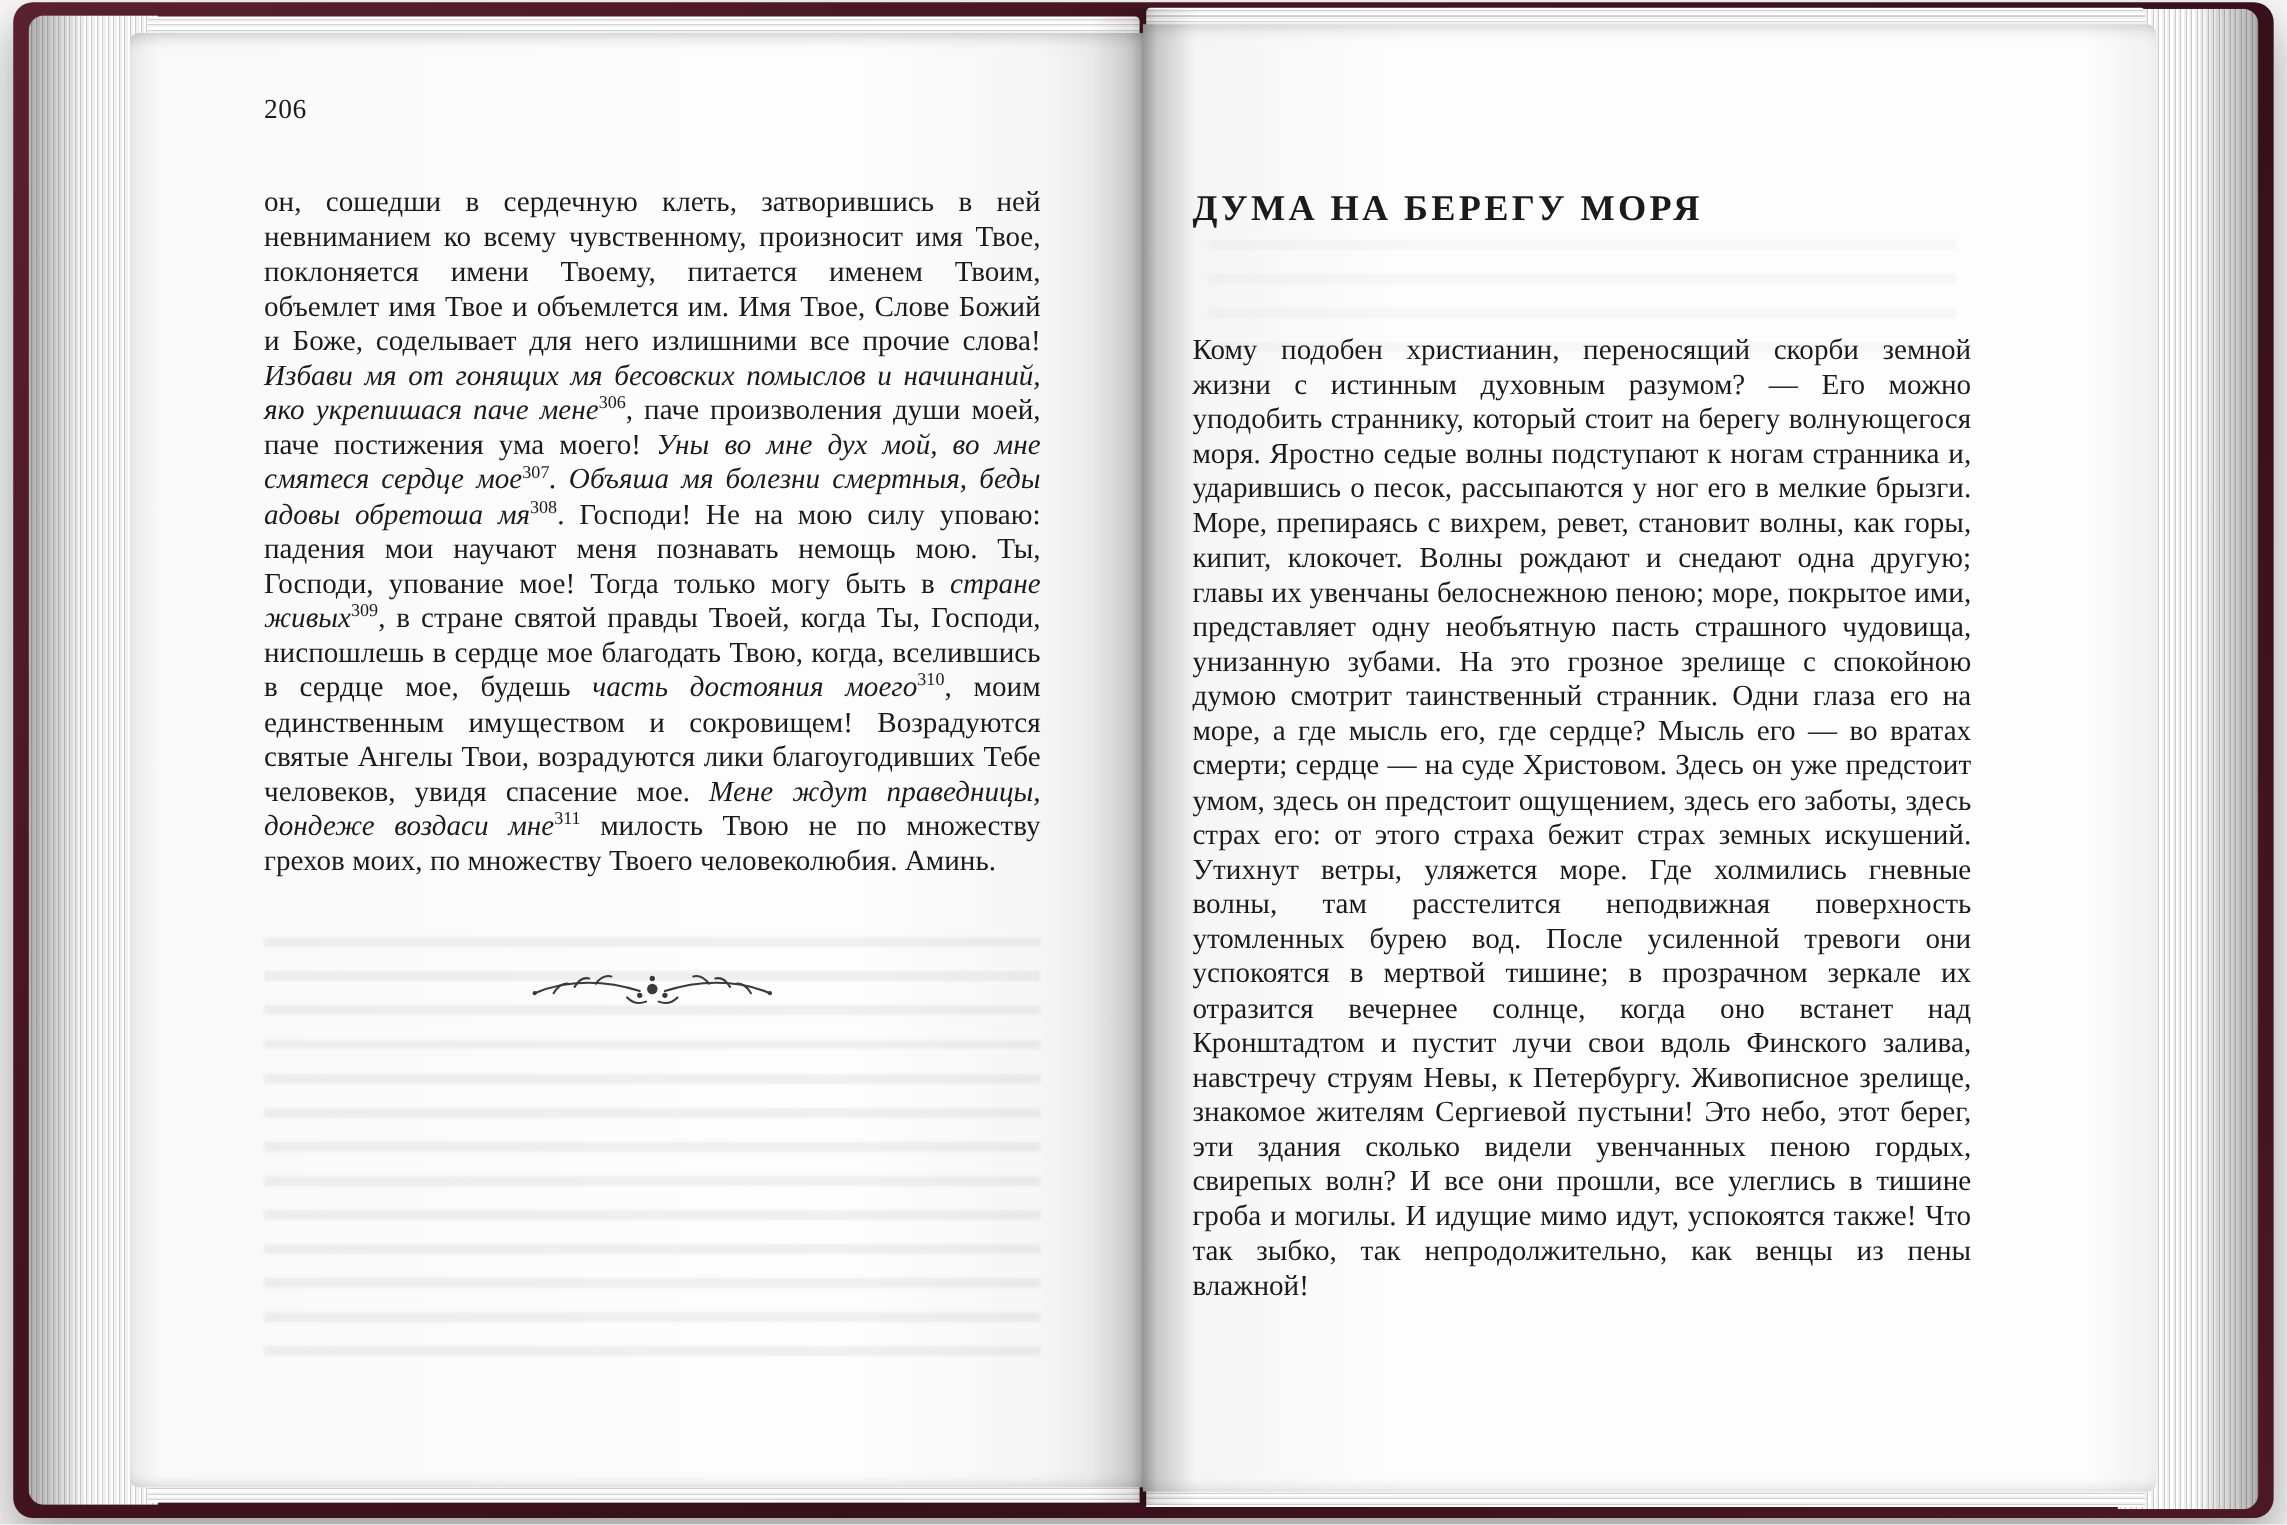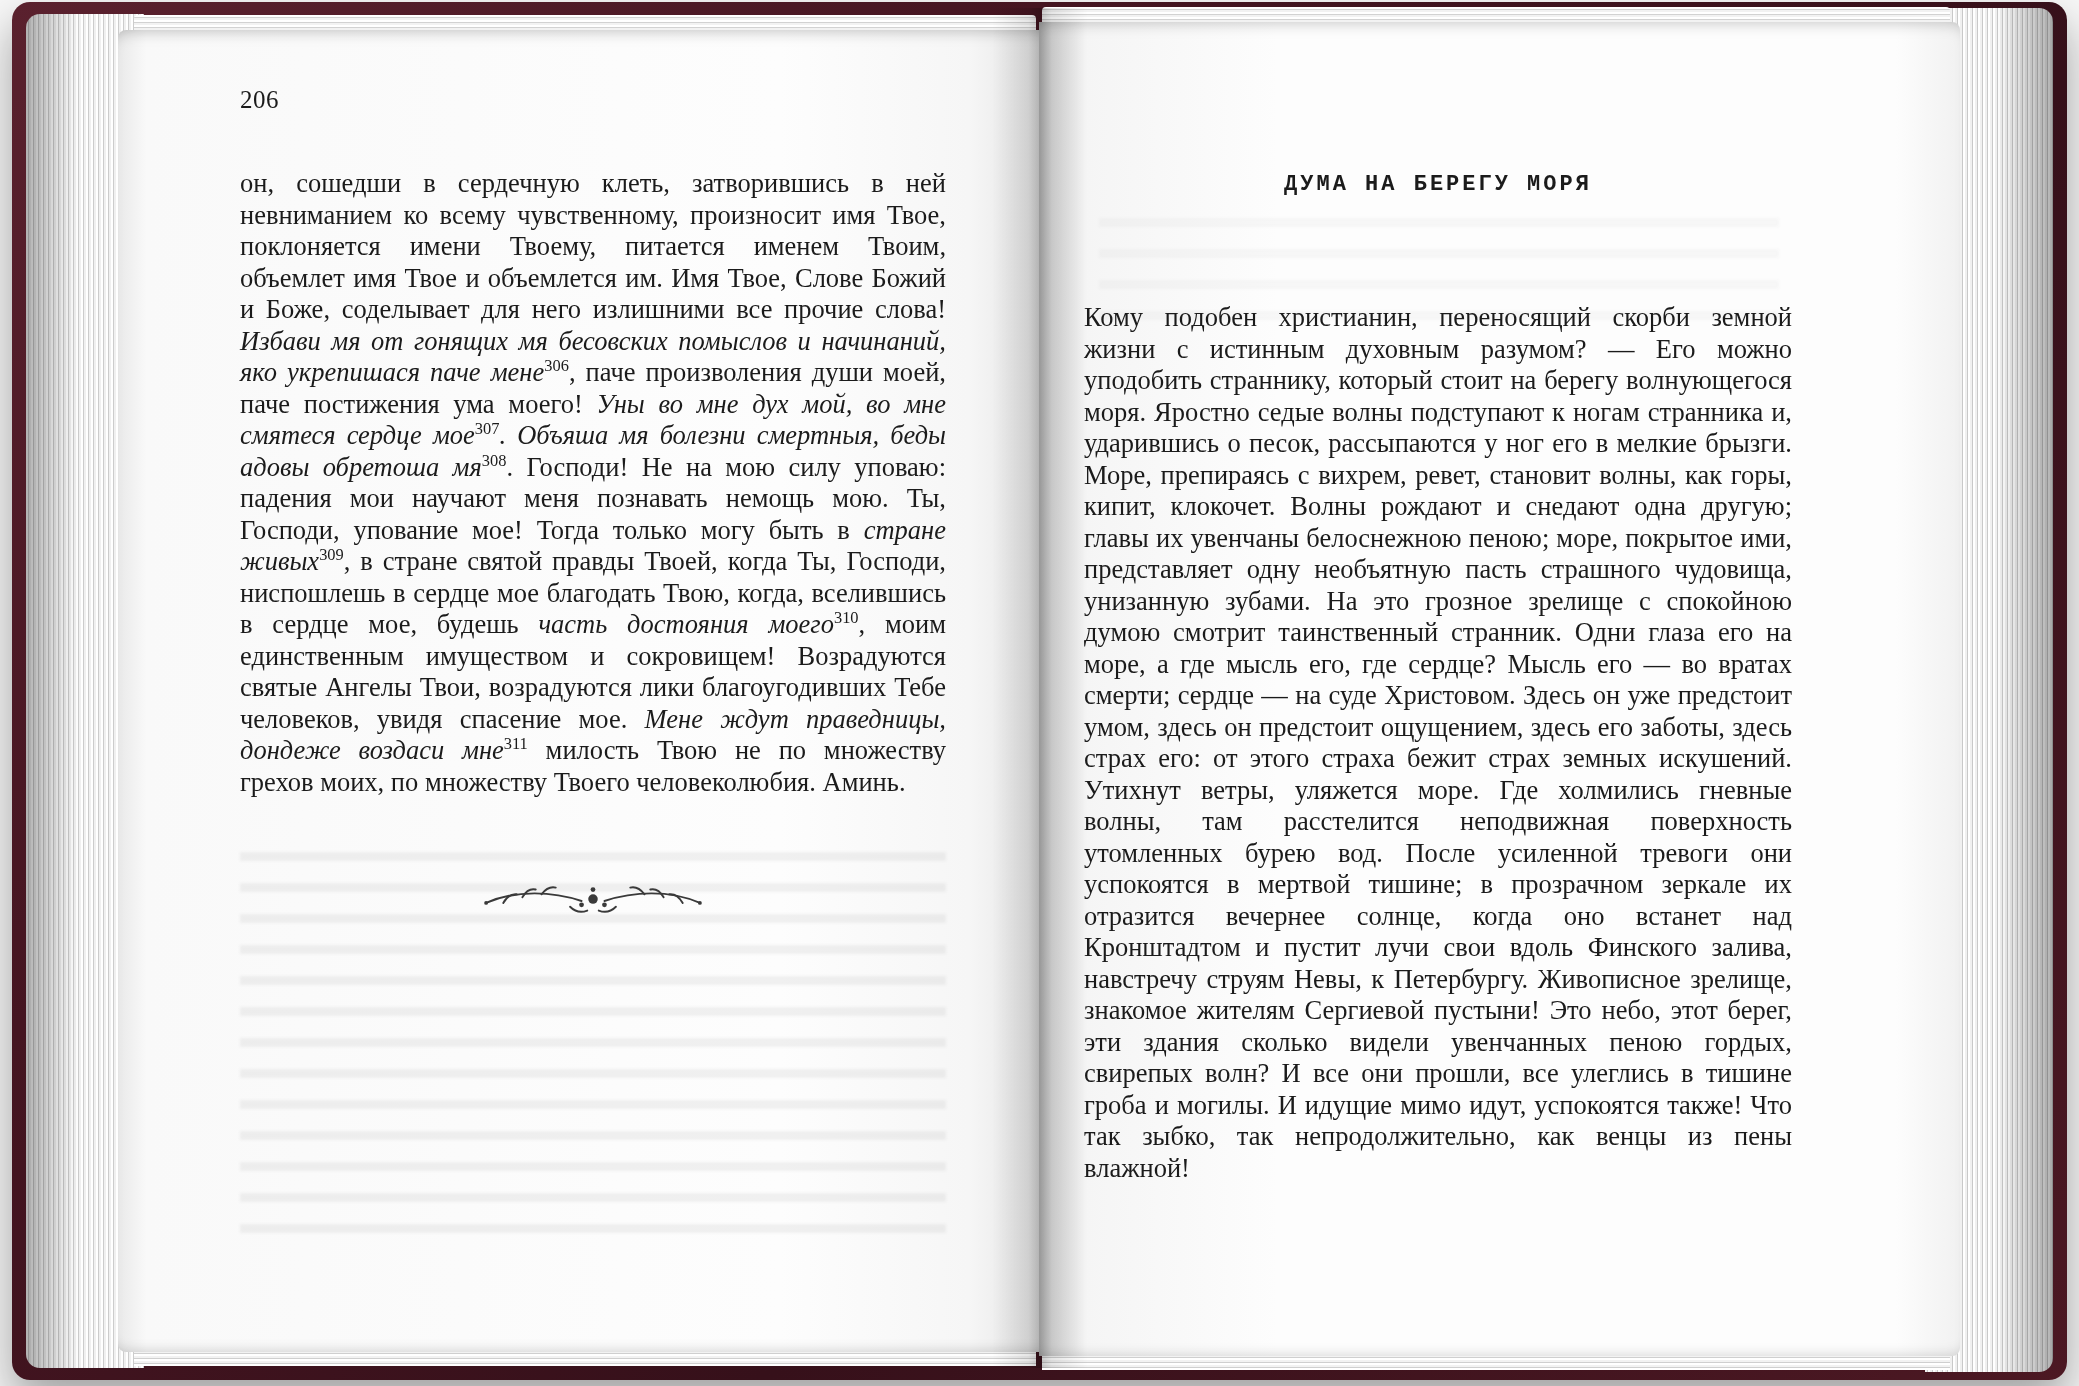--- a/index.html
+++ b/index.html
@@ -27,38 +27,38 @@
       background:repeating-linear-gradient(180deg,#ffffff 0 2px,#d2d2d2 2px 3px,#f2f2f2 3px 5px);}
   .edge-bot-l{left:134px;width:902px;bottom:20px;height:20px;
       background:repeating-linear-gradient(180deg,#f2f2f2 0 2px,#cfcfcf 2px 3px,#ffffff 3px 5px);}
   .edge-bot-r{left:1042px;width:908px;bottom:16px;height:20px;
       background:repeating-linear-gradient(180deg,#f2f2f2 0 2px,#cfcfcf 2px 3px,#ffffff 3px 5px);}
 
   
   .page{position:absolute;z-index:3;color:#1b1b1b;}
   .page-left{left:118px;width:921px;top:30px;bottom:34px;border-radius:8px 0 0 8px;
       background:linear-gradient(90deg,#e9e9e9 0,#f9f9f9 3%,#fdfdfd 70%,#f6f6f6 90%,#e3e3e3 98%,#cfcfcf 100%);
-      box-shadow:inset 0 12px 16px -12px rgba(0,0,0,.28), inset 0 -12px 14px -12px rgba(0,0,0,.20);padding-left:24px;}
+      box-shadow:inset 0 12px 16px -12px rgba(0,0,0,.28), inset 0 -12px 14px -12px rgba(0,0,0,.20);}
   .page-right{left:1039px;width:921px;top:22px;bottom:30px;border-radius:0 8px 8px 0;
       background:linear-gradient(90deg,#c6c6c6 0,#dfdfdf 1.5%,#f5f5f5 5%,#fdfdfd 26%,#fdfdfd 93%,#f1f1f1 100%);
       box-shadow:inset 0 12px 16px -12px rgba(0,0,0,.25), inset 0 -12px 14px -12px rgba(0,0,0,.18);}
   .gutter{position:absolute;left:992px;width:96px;top:8px;bottom:18px;z-index:4;pointer-events:none;
       background:linear-gradient(90deg,rgba(0,0,0,0) 0,rgba(0,0,0,.10) 38%,rgba(0,0,0,.22) 50%,rgba(0,0,0,.10) 62%,rgba(0,0,0,0) 100%);}
 
   
   .pl-header{position:absolute;top:56px;left:122px;width:706px;height:34px;font-size:25px;}
   .pl-pagenum{position:absolute;left:0;top:0;font-style:normal;letter-spacing:.5px;}
   .pl-runtitle{position:absolute;left:0;right:0;top:0;text-align:center;font-style:italic;}
   .body-text{font-size:26.5px;line-height:31.5px;text-align:justify;hyphens:auto;}
   .body-text .it{font-style:italic;}
   sup.fn{font-size:62%;line-height:0;vertical-align:super;}
   .pl-body{position:absolute;top:138px;left:122px;width:706px;z-index:2;font-family:Liberation Serif, serif;}
   .pl-ornament{position:absolute;top:850px;left:122px;width:706px;text-align:center;z-index:2;}
-  .pr-title{position:absolute;top:150px;left:45px;width:708px;text-align:center;
-            font-weight:700;font-size:22px;letter-spacing:3px;font-family:Liberation Mono, monospace;}
+  .pr-title{position:absolute;top:150px;left:45px;width:708px;
+            font-weight:700;font-size:33px;letter-spacing:3px;}
   .pr-body{position:absolute;top:280px;left:45px;width:708px;z-index:2;}
 
   
   .bleed{position:absolute;pointer-events:none;z-index:1;filter:blur(1.5px);}
   .bleed-left{left:122px;width:706px;top:822px;height:392px;opacity:.45;
       background:repeating-linear-gradient(180deg,rgba(140,140,140,.25) 0 9px,rgba(0,0,0,0) 9px 31px);}
   .bleed-right{left:60px;width:680px;top:196px;height:104px;opacity:.14;
       background:repeating-linear-gradient(180deg,rgba(120,120,120,.35) 0 9px,rgba(0,0,0,0) 9px 31px);}
 </style>
 </head>

